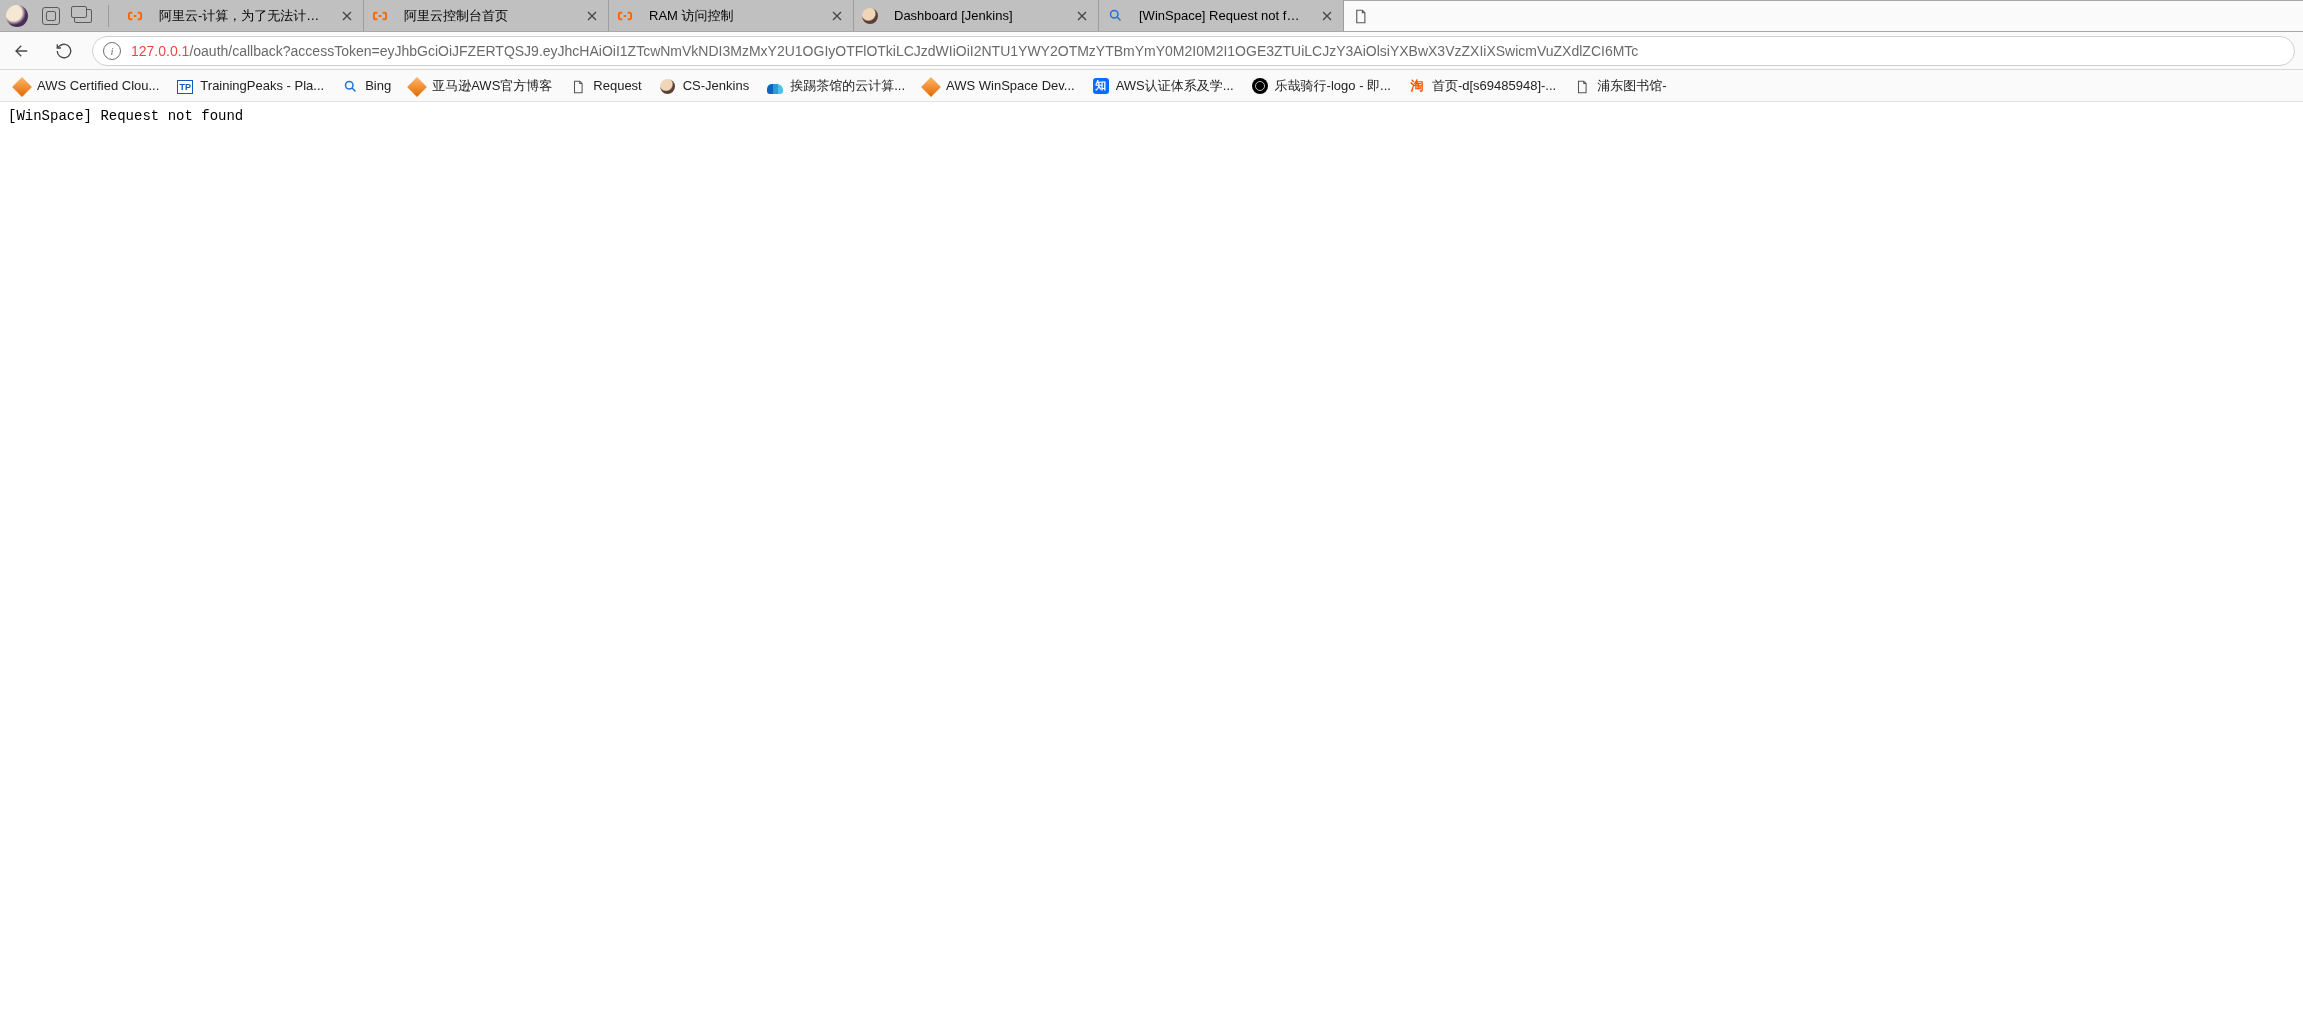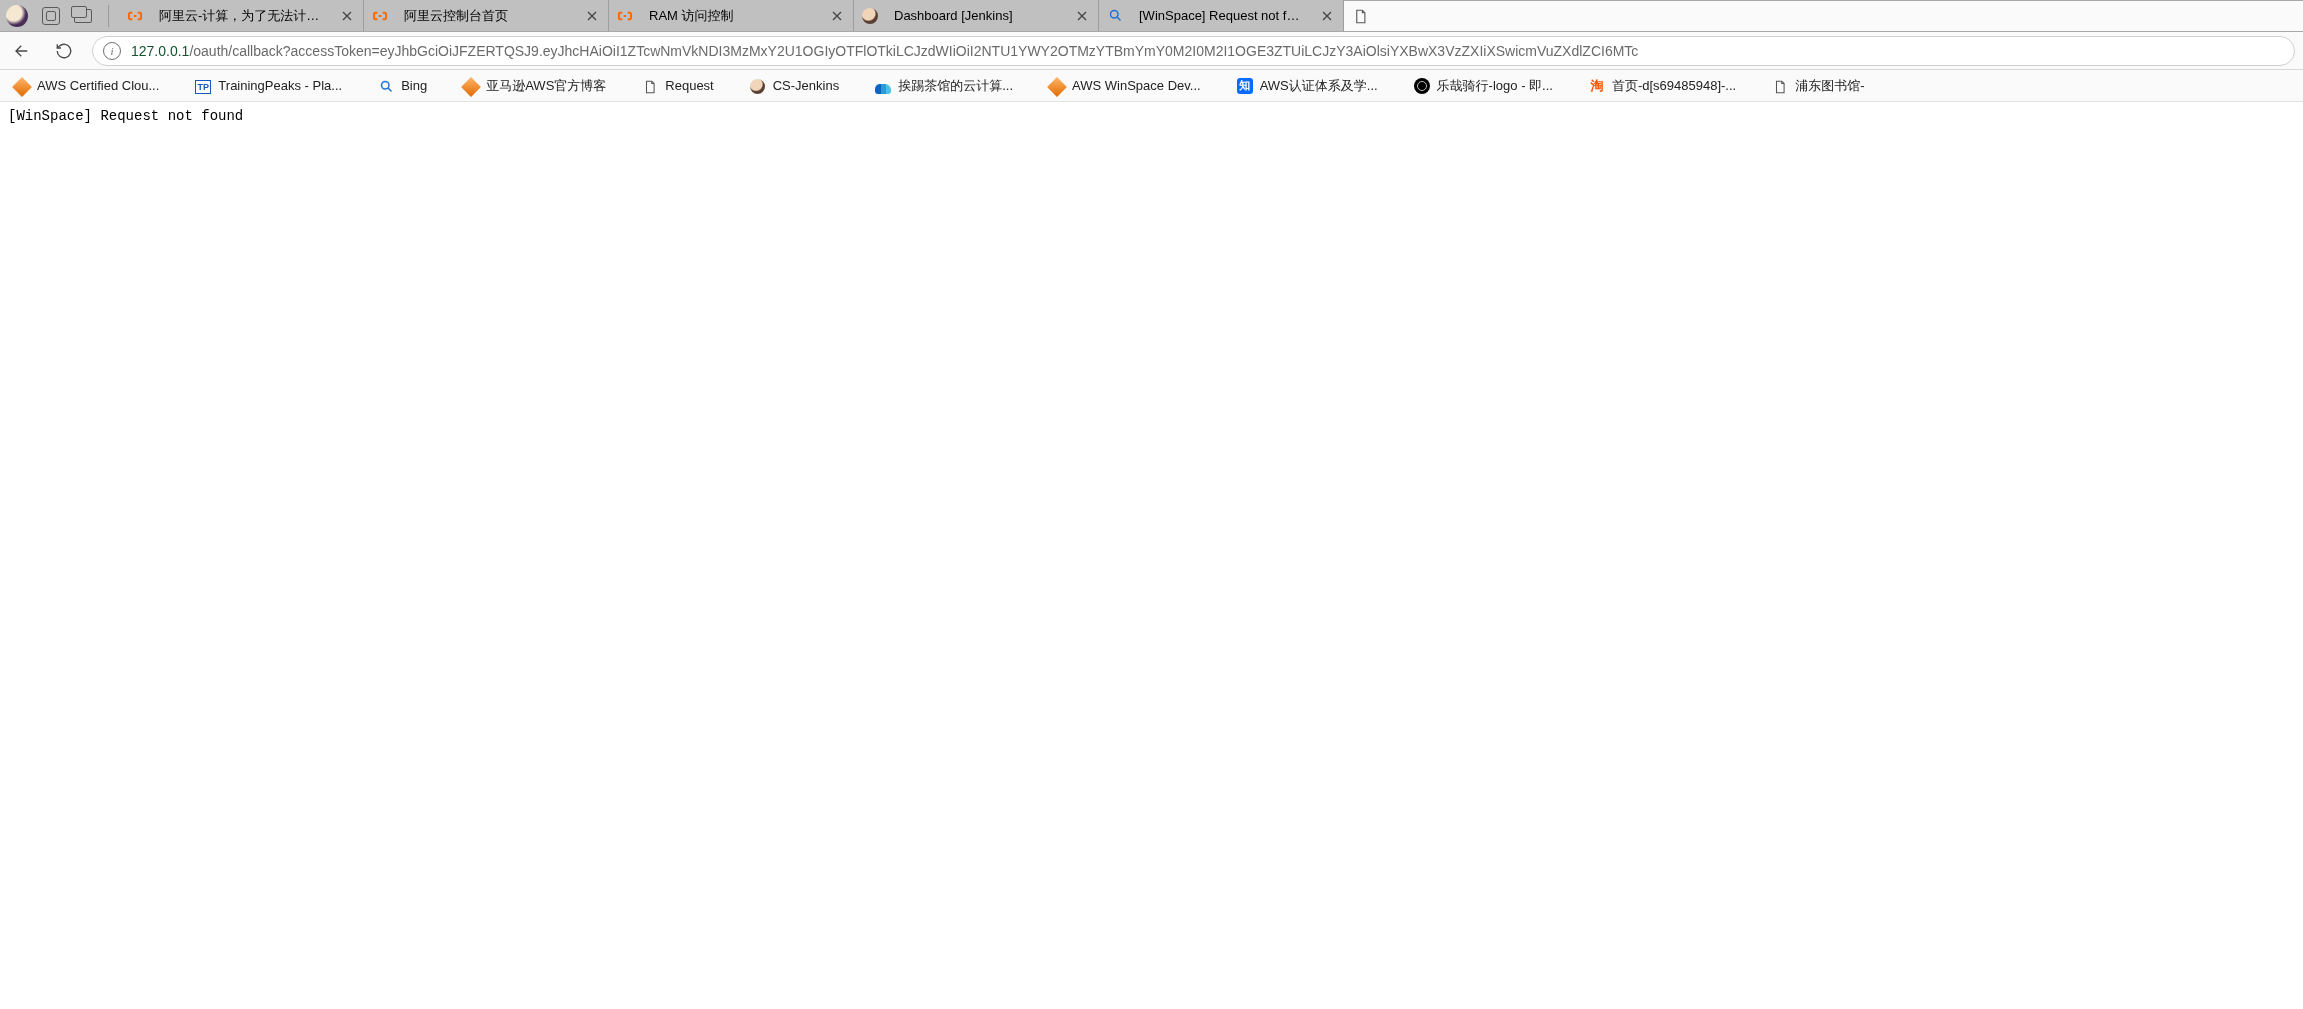--- a/index.html
+++ b/index.html
@@ -169,29 +169,29 @@
     margin-right: 10px;
     flex: none;
   }
   .addr .url {
     flex: 1;
     white-space: nowrap;
     overflow: hidden;
     color: #6a6a6a;
     font-size: 14px;
   }
-  .addr .url .host { color: #14532d; }
+  .addr .url .host { color: #ef4444; }
 
   
   .bookmarks {
     height: 32px;
     background: #fafafa;
     display: flex;
     align-items: center;
-    gap: 28px;
+    gap: 10px;
     padding: 0 10px;
     border-bottom: 1px solid #e2e2e2;
     overflow: hidden;
   }
   .bm {
     display: flex;
     align-items: center;
     gap: 7px;
     padding: 4px 4px;
     color: #222;

